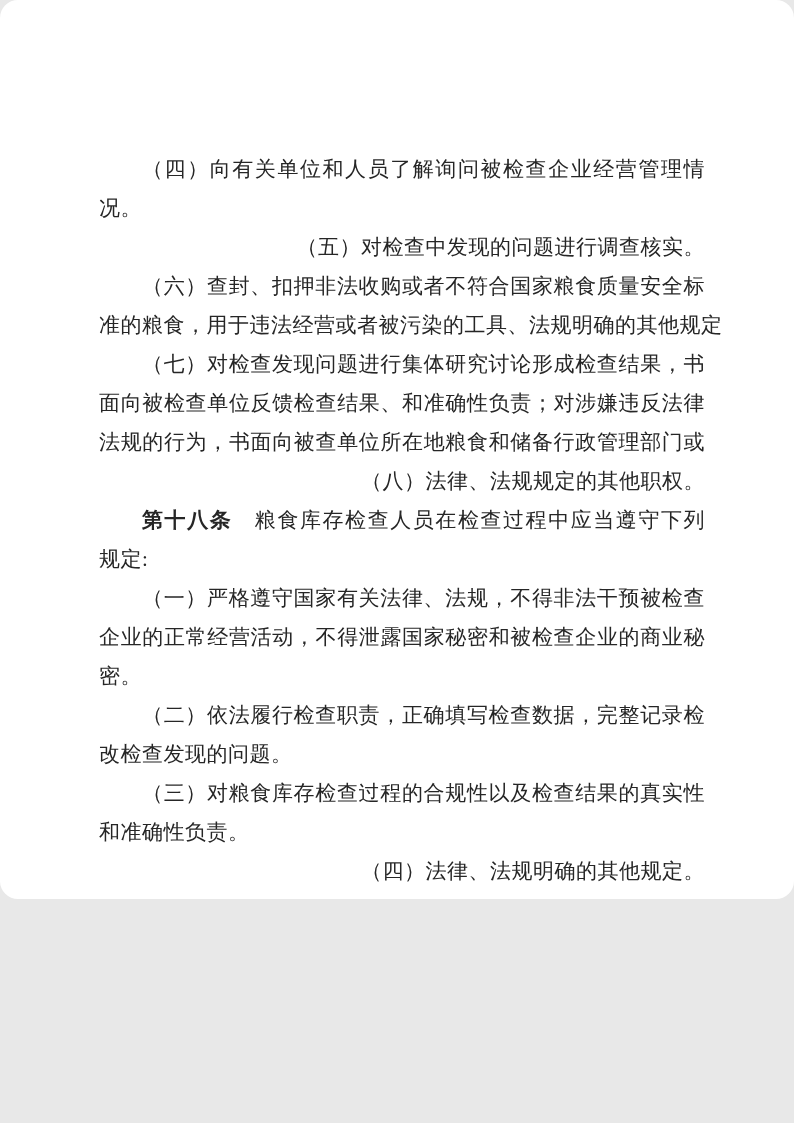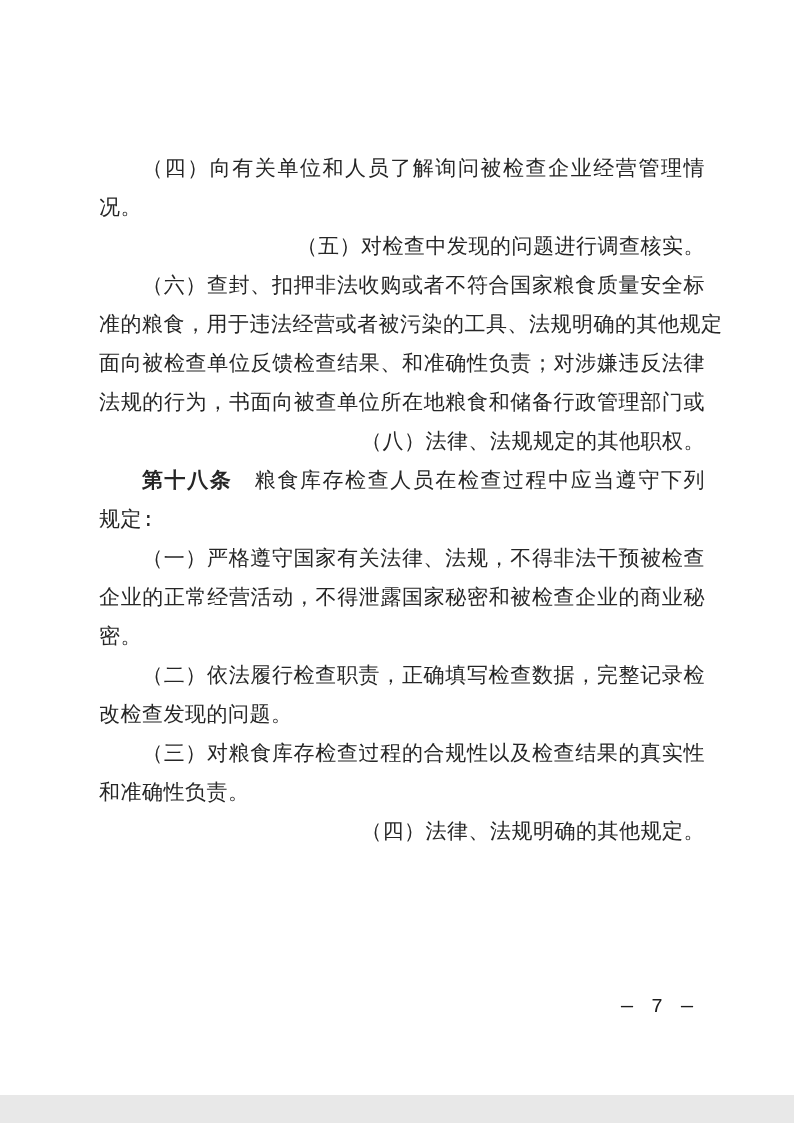--- a/index.html
+++ b/index.html
@@ -3,26 +3,27 @@
 <meta charset="utf-8">
 <style>
   html, body {
     margin: 0;
     padding: 0;
     background: #e8e8e8;
   }
   .page {
     position: relative;
     width: 794px;
-    height: 1095px;
+    height: 899px;
     margin: 0 auto;
     background: #ffffff;
-    font-family: Liberation Mono, monospace;
+    font-family: Liberation Serif, serif;
     color: #262626;
     overflow: hidden;
+    border-radius: 18px;
   }
   .text-block {
     position: absolute;
     left: 99px;
     top: 150px;
     width: 606px;
   }
   .para {
     margin: 0;
     padding: 0;
@@ -66,20 +67,21 @@
         <div class="line">况。</div>
       </div>
       <div class="para">
         <div class="line first">（五）对检查中发现的问题进行调查核实。</div>
       </div>
       <div class="para">
         <div class="line full first">（六）查封、扣押非法收购或者不符合国家粮食质量安全标</div>
         <div class="line full">准的粮食，用于违法经营或者被污染的工具、法规明确的其他规定</div>
       </div>
       <div class="para">
+        <div class="line full first">（七）对检查发现问题进行集体研究讨论形成检查结果，书</div>
         <div class="line full">面向被检查单位反馈检查结果、和准确性负责；对涉嫌违反法律</div>
         <div class="line full">法规的行为，书面向被查单位所在地粮食和储备行政管理部门或</div>
       </div>
       <div class="para">
         <div class="line first">（八）法律、法规规定的其他职权。</div>
       </div>
       <div class="para">
         <div class="line full first"><span class="bold-run">第十八条</span><span>　粮食库存检查人员在检查过程中应当遵守下列</span></div>
         <div class="line">规定:</div>
       </div>

